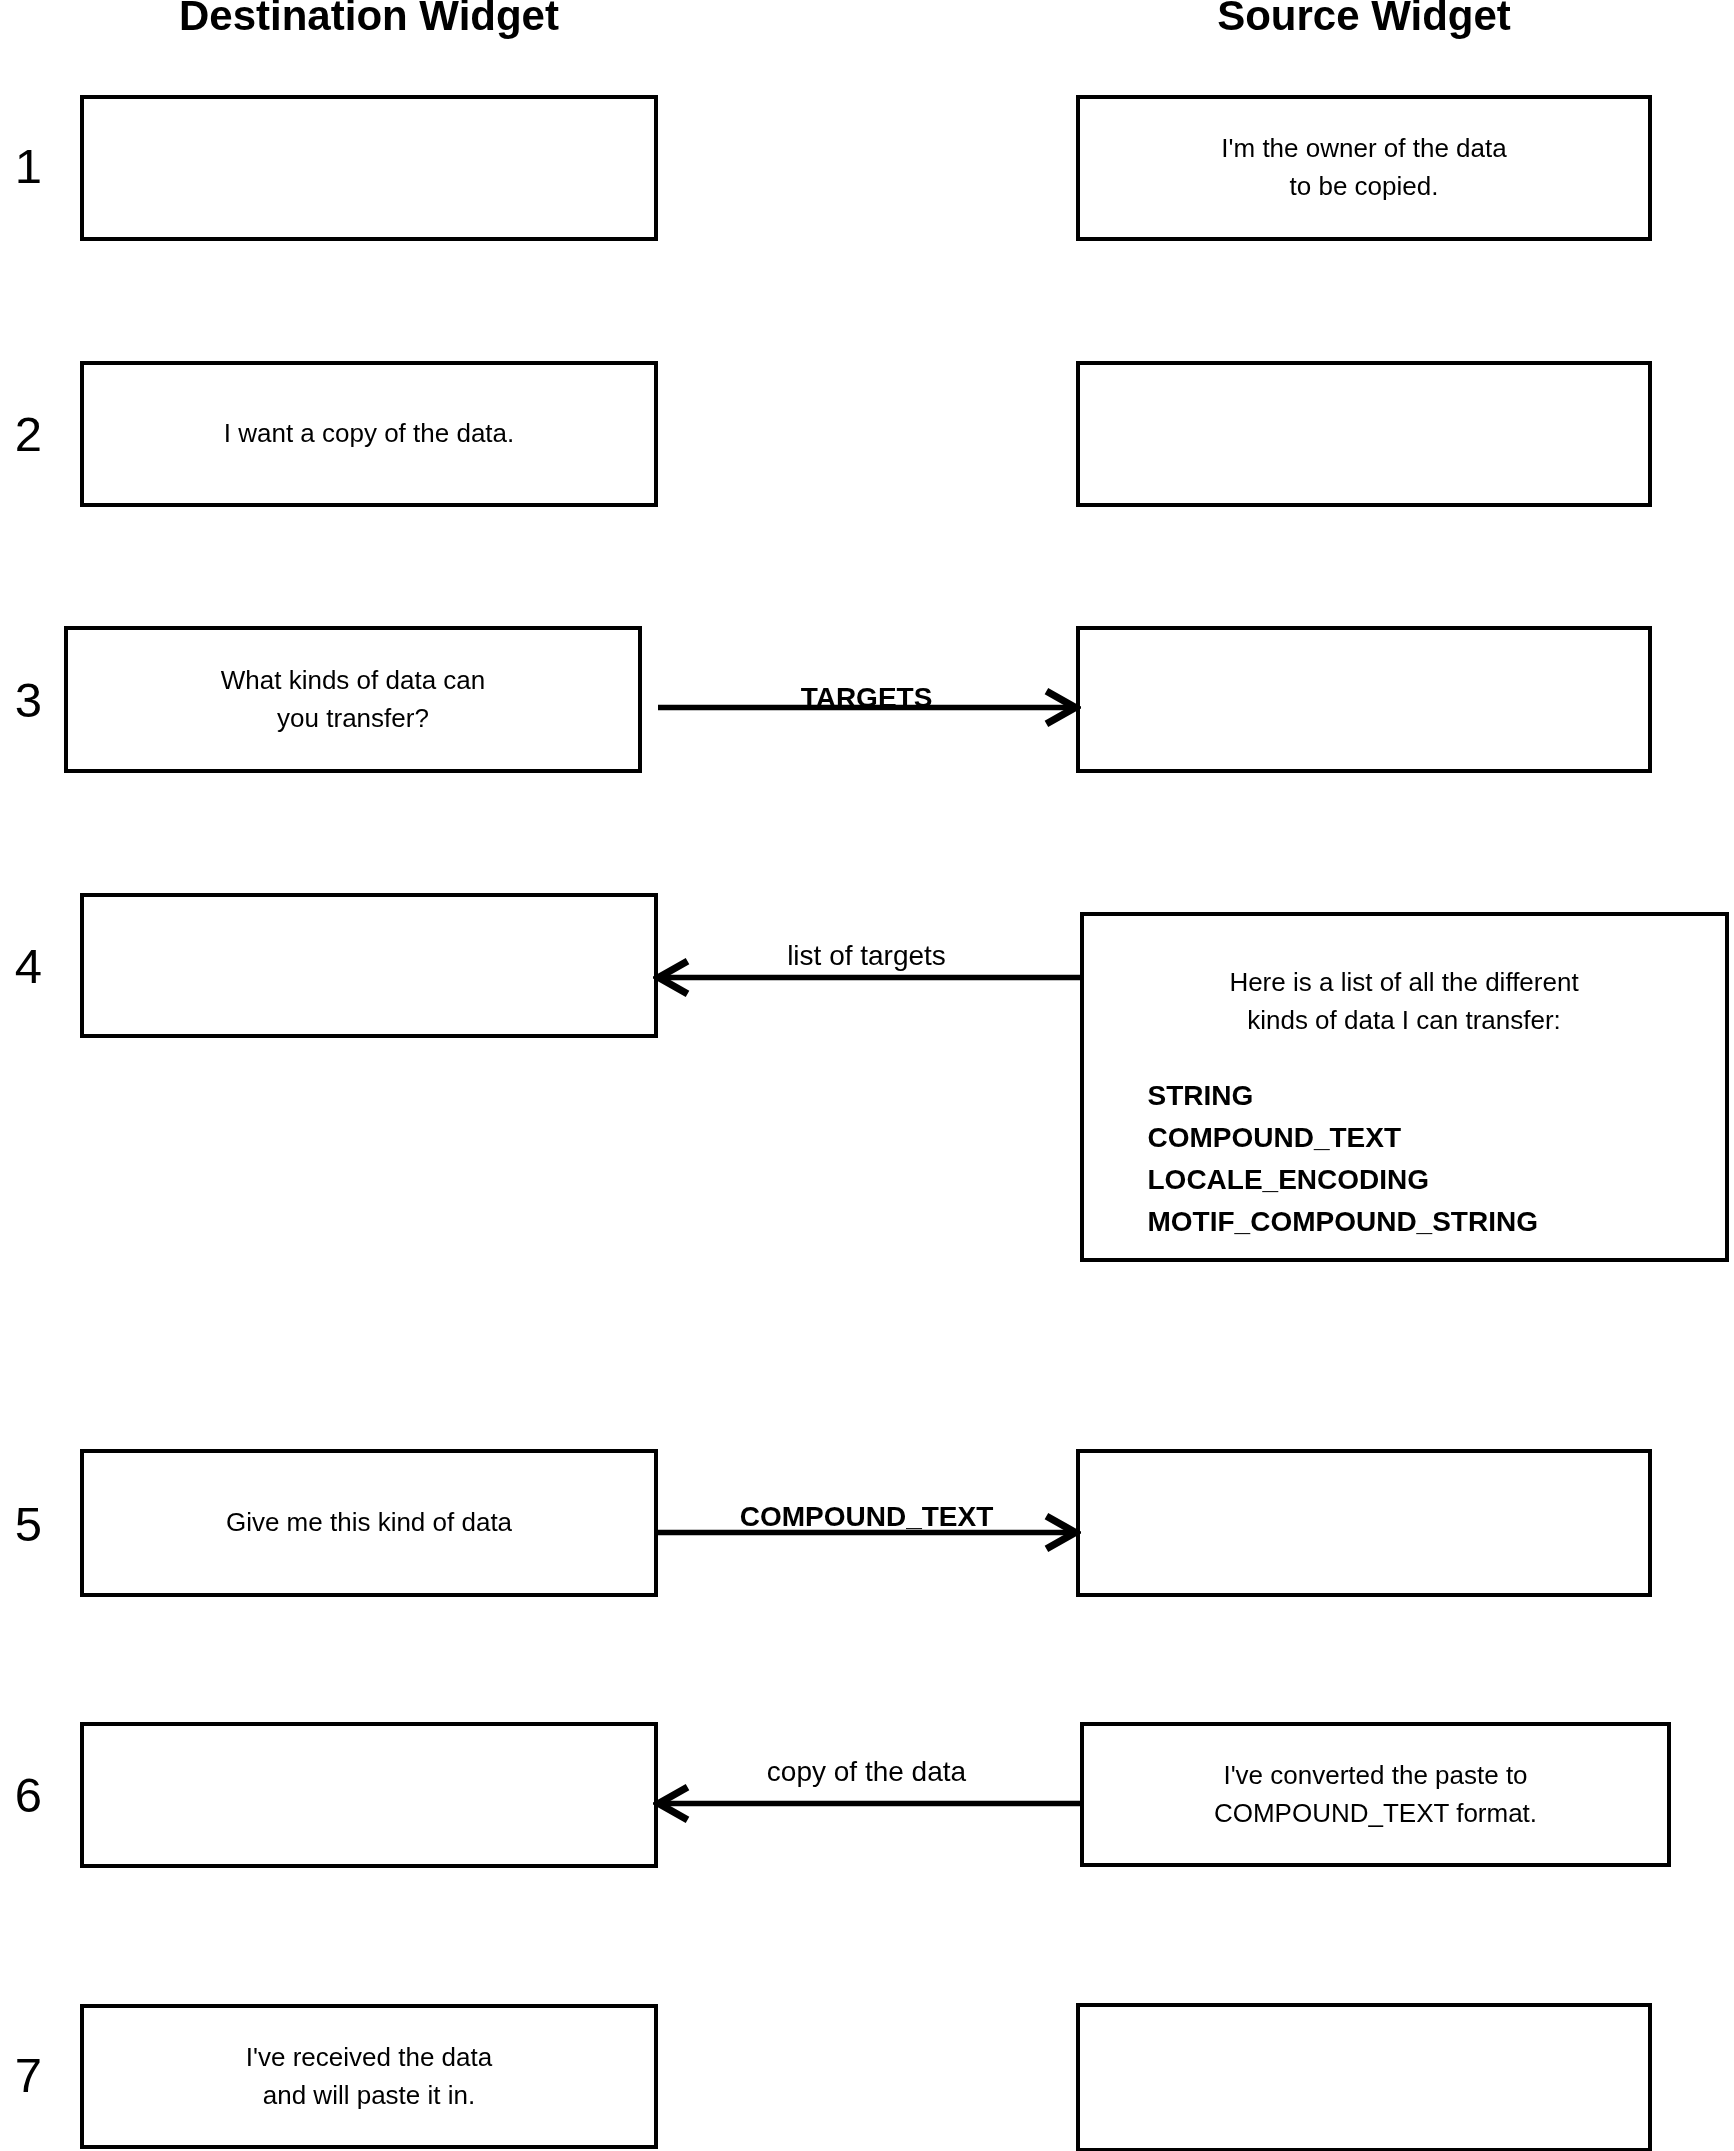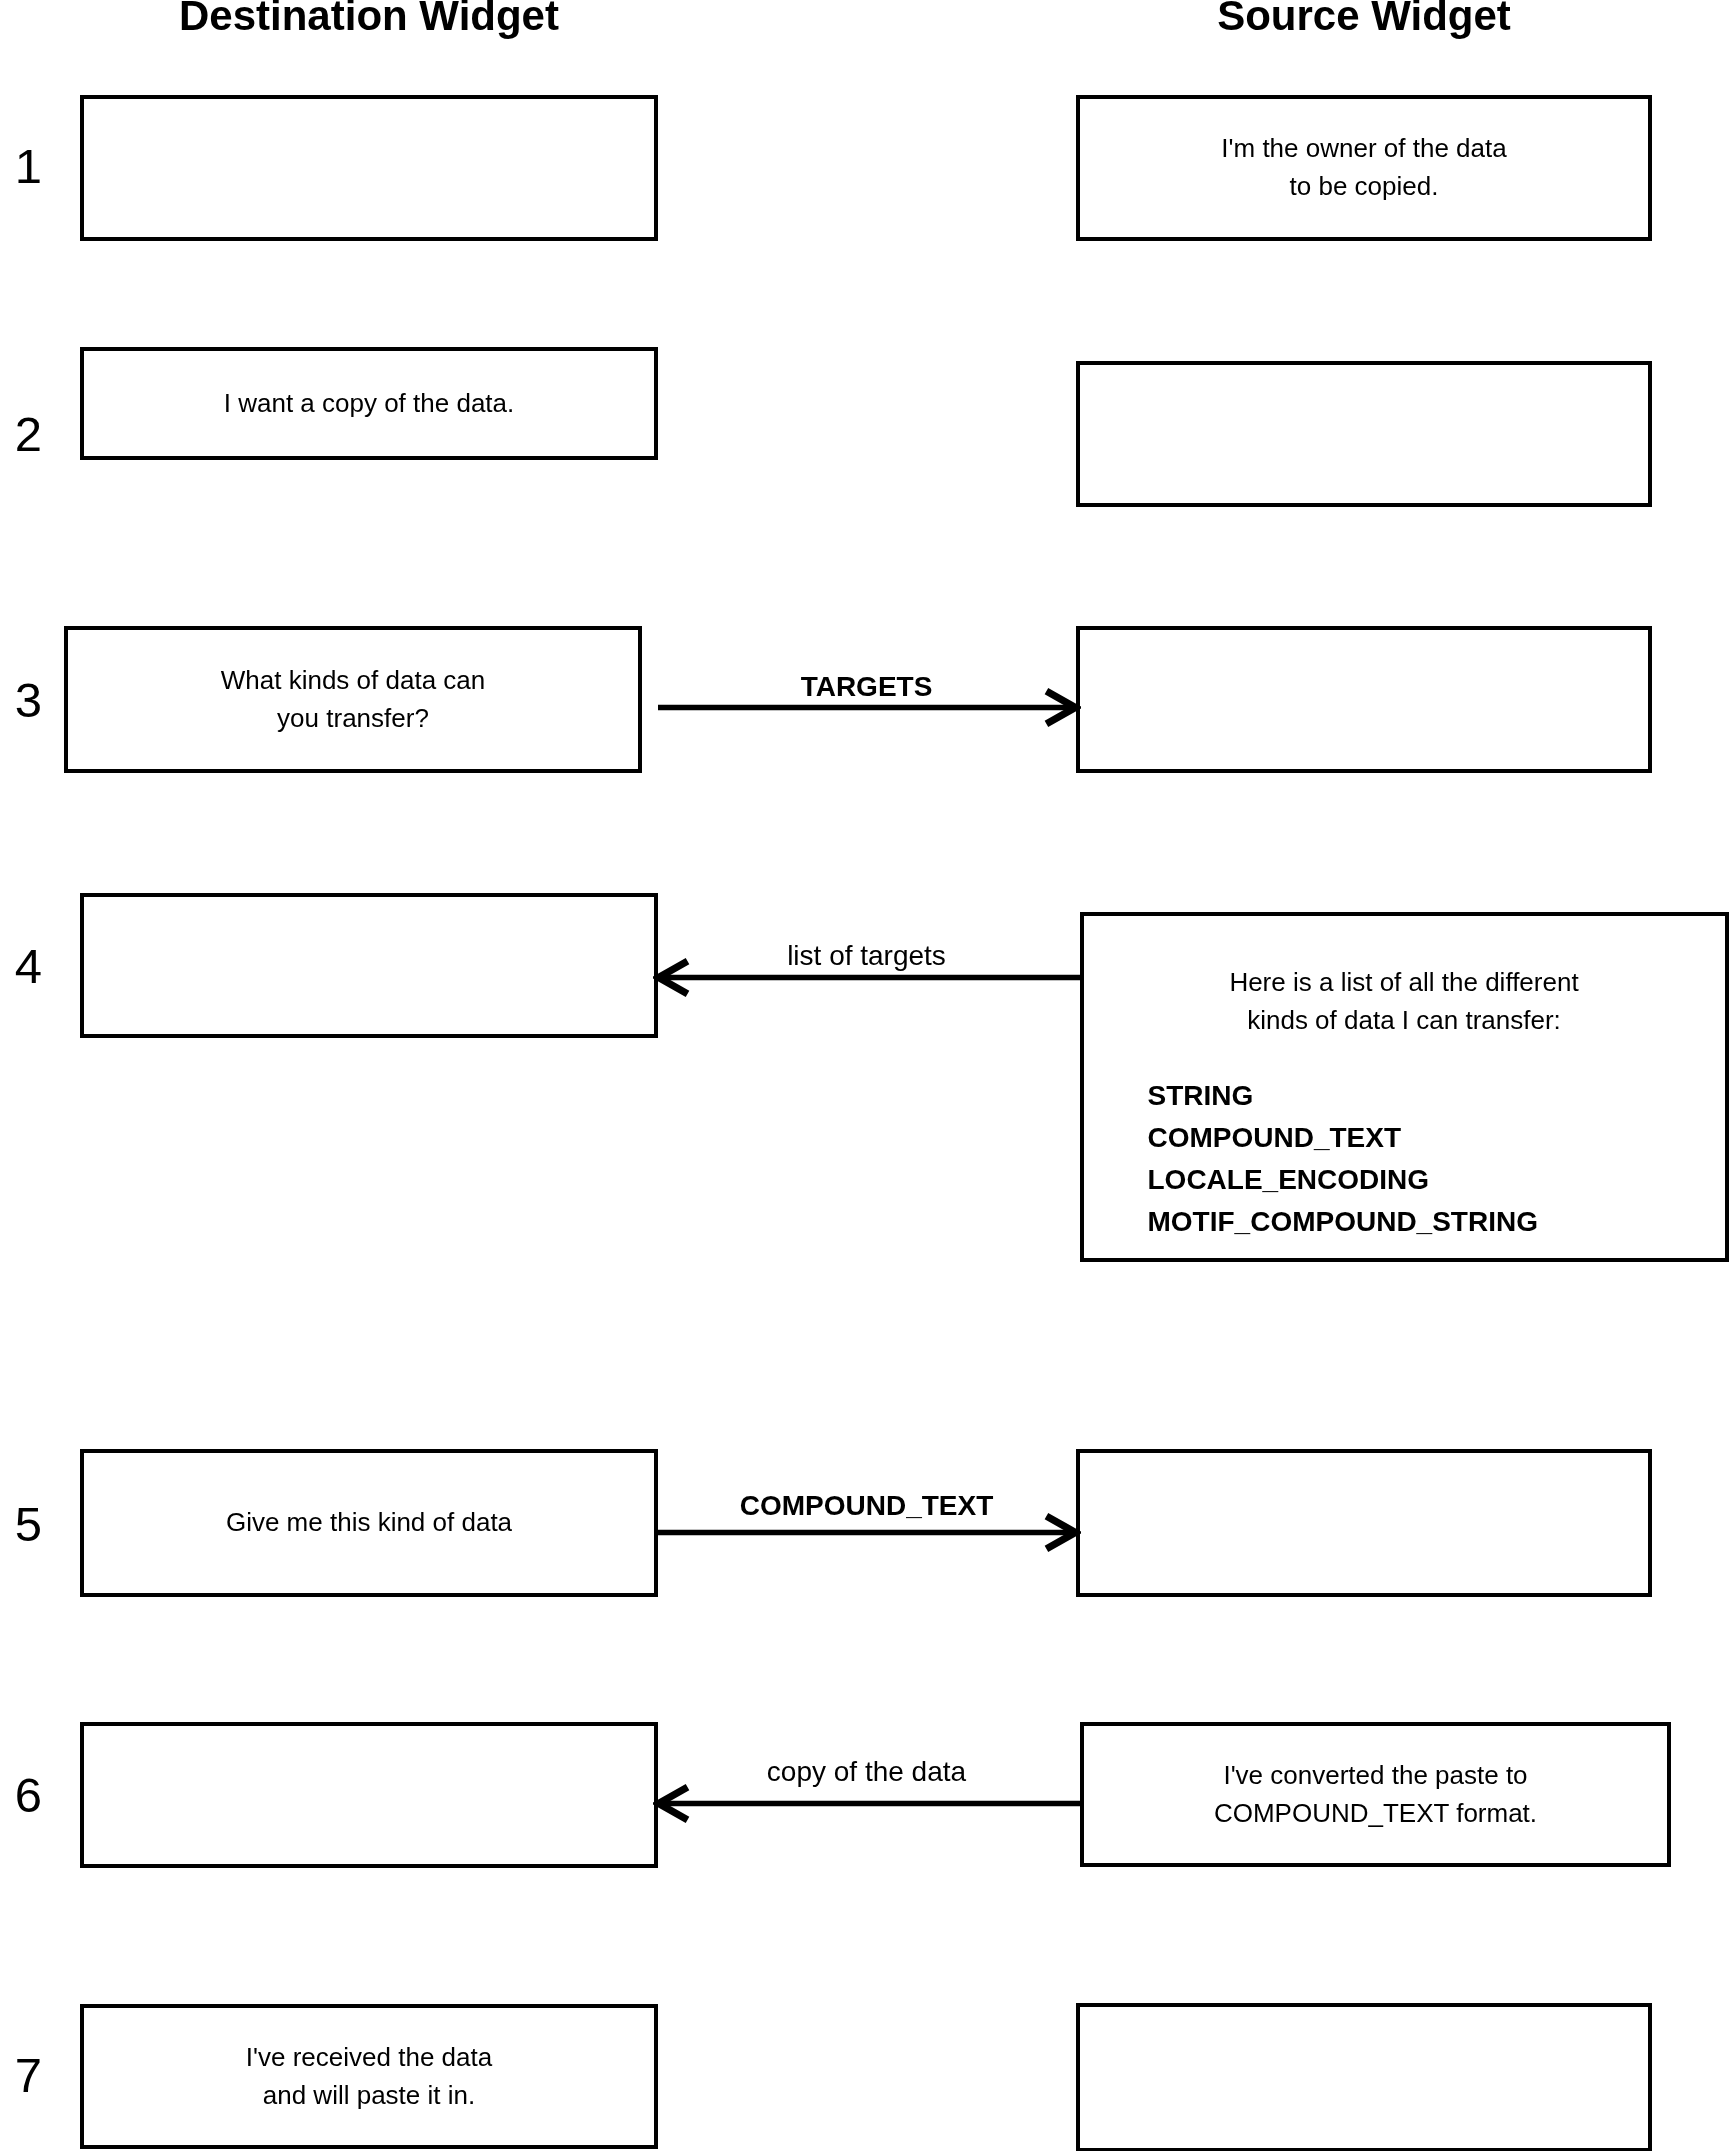--- a/index.html
+++ b/index.html
@@ -51,41 +51,41 @@
     font-weight:bold;
     font-size:28px;line-height:1.5;
     white-space:normal;
     text-align:left;
   }
   .alabel{
     position:absolute;
     text-align:center;
     font-size:28px;line-height:1;
   }
-  .alabel.bold{font-weight:bold;}
+  .alabel.bold{font-weight:bold;margin-top:11px;}
   .arrow{position:absolute;}
 </style>
 </head>
 <body>
 
 <div id="canvas">
 
   <div class="title" style="left:80px;top:-5.5px;width:578px;">Destination Widget</div>
   <div class="title" style="left:1076px;top:-5.5px;width:576px;">Source Widget</div>
 
   <div class="num" style="top:142px;">1</div>
   <div class="num" style="top:410px;">2</div>
   <div class="num" style="top:676px;">3</div>
   <div class="num" style="top:942px;">4</div>
   <div class="num" style="top:1500px;">5</div>
   <div class="num" style="top:1771px;">6</div>
   <div class="num" style="top:2051px;">7</div>
 
   <div class="box" style="left:80px;top:95px;width:578px;height:146px;"></div>
-  <div class="box" style="left:80px;top:347px;width:578px;height:113px;">I want a copy of the data.</div>
+  <div class="box" style="left:80px;top:361px;width:578px;height:146px;">I want a copy of the data.</div>
   <div class="box" style="left:64px;top:626px;width:578px;height:147px;">What kinds of data can
 you transfer?</div>
   <div class="box" style="left:80px;top:893px;width:578px;height:145px;"></div>
   <div class="box" style="left:80px;top:1449px;width:578px;height:148px;">Give me this kind of data</div>
   <div class="box" style="left:80px;top:1722px;width:578px;height:146px;"></div>
   <div class="box" style="left:80px;top:2004px;width:578px;height:145px;">I've received the data
 and will paste it in.</div>
 
   <div class="box" style="left:1076px;top:95px;width:576px;height:146px;">I'm the owner of the data
 to be copied.</div>

